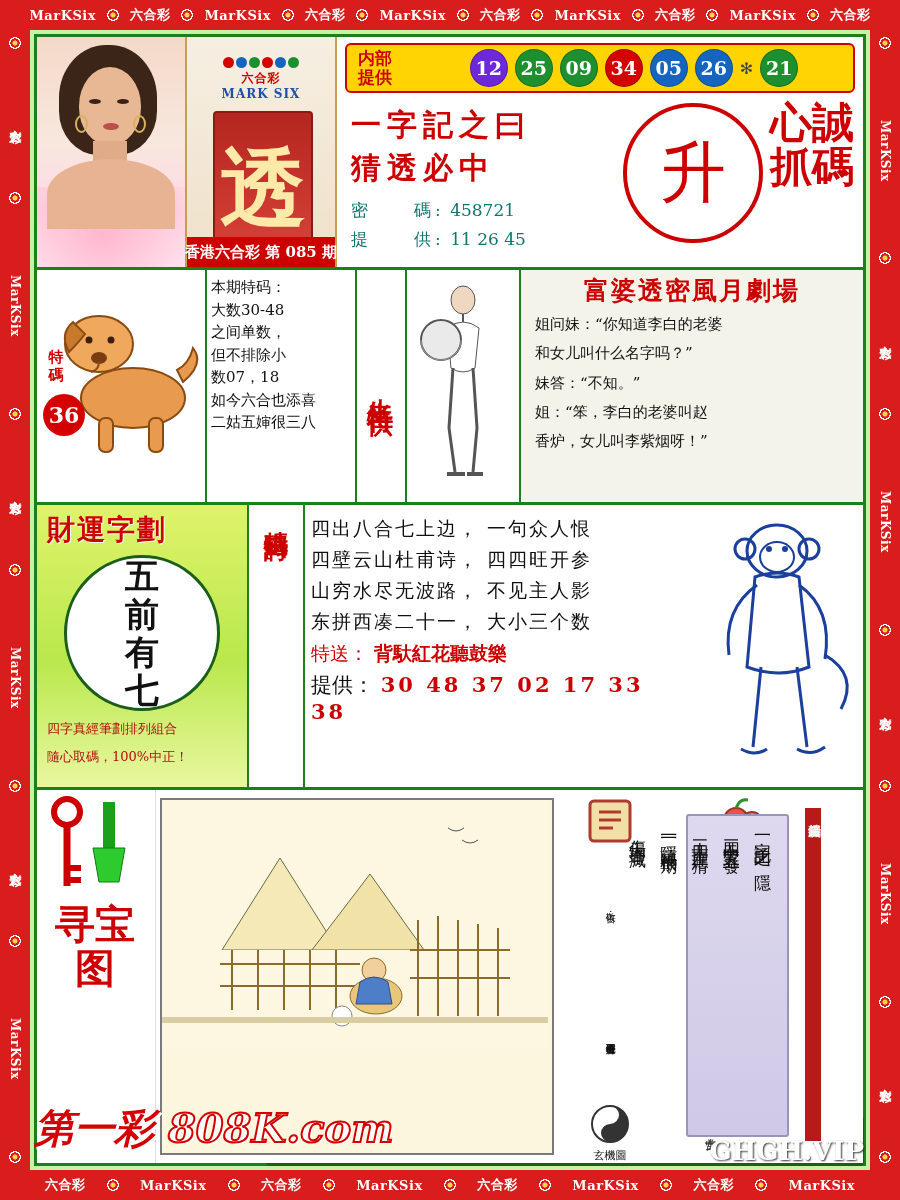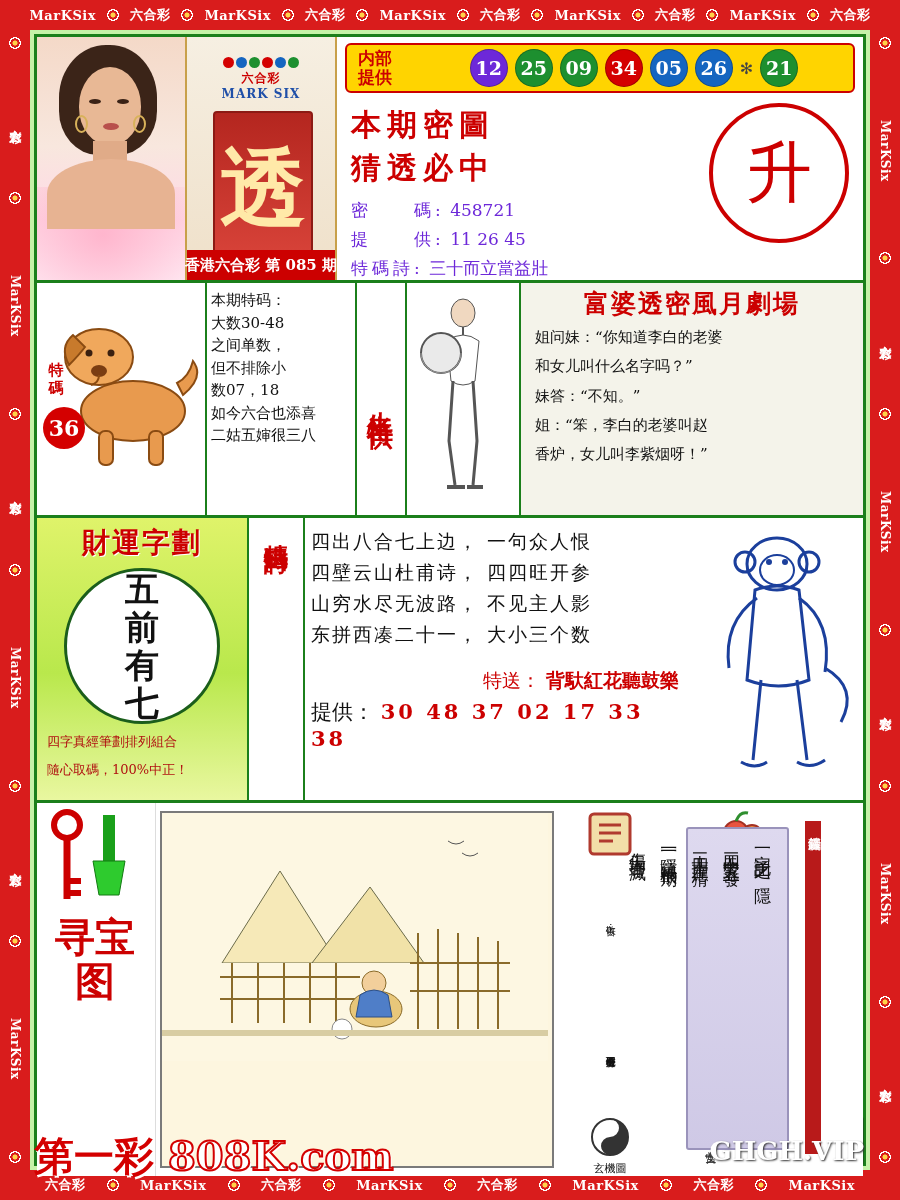--- a/index.html
+++ b/index.html
@@ -118,21 +118,21 @@
     display:flex;align-items:center;justify-content:center;
     font-family:"DejaVu Serif",serif;border:1px solid rgba(0,0,0,.25);
   }
   .star{color:#444;font-size:16px;}
   .s1-body{display:flex;padding:4px 8px 0 8px;}
   .s1-left{flex:1;}
   .mi{font-size:30px;color:#c00;font-weight:bold;letter-spacing:6px;
       font-family:"DejaVu Serif",serif;margin:8px 0 2px 6px;}
   .mi2{font-size:30px;color:#c00;font-weight:bold;letter-spacing:6px;
       font-family:"DejaVu Serif",serif;margin:0 0 10px 6px;}
-  .kv{font-size:17px;color:#6d28d9;margin:6px 0 0 6px;font-family:"DejaVu Serif",serif;}
+  .kv{font-size:17px;color:#0f766e;margin:6px 0 0 6px;font-family:"DejaVu Serif",serif;}
   .kv b{font-weight:normal;letter-spacing:4px;}
   .seal{
     width:132px;height:132px;border-radius:50%;border:4px solid #c00;
     display:flex;align-items:center;justify-content:center;margin:6px 6px 0 0;
     color:#c00;font-size:66px;font-family:"DejaVu Serif",serif;
   }
   .s1-right{
     width:86px;color:#c00;font-size:42px;font-weight:bold;line-height:1.05;
     text-align:center;font-family:"DejaVu Serif",serif;padding-top:4px;
   }
@@ -167,40 +167,40 @@
   .story p{margin:6px 14px;font-size:15px;color:#111;line-height:1.55;font-family:"DejaVu Serif",serif;}
 
   
   .sec3{display:flex;height:285px;border-bottom:3px solid #1b7f1b;box-sizing:border-box;}
   .cy{
     width:210px;border-right:2px solid #1b7f1b;
     background:linear-gradient(180deg,#dff36a,#b9e84c 55%,#e9f7a0);
     position:relative;
   }
   .cy-title{
-    margin:6px auto 0;width:190px;text-align:center;color:#c00;font-size:28px;font-weight:bold;
+    margin:6px auto 0;width:190px;color:#c00;font-size:28px;font-weight:bold;
     font-family:"DejaVu Serif",serif;letter-spacing:2px;
     text-shadow:1px 1px 0 #fff;
   }
   .cy-oval{
     margin:6px auto 0;width:150px;height:150px;border-radius:50%;
     background:#fff;border:3px solid #1b5e1b;
     display:flex;flex-direction:column;align-items:center;justify-content:center;
     color:#111;font-size:34px;font-weight:bold;line-height:1.12;font-family:"DejaVu Serif",serif;
   }
   .cy-foot{margin:8px 10px 0;font-size:13px;color:#b01010;line-height:1.5;font-family:"DejaVu Serif",serif;}
   .tmsy{
     width:54px;border-right:2px solid #1b7f1b;color:#c00;font-size:24px;font-weight:bold;
     display:flex;align-items:flex-start;justify-content:center;padding-top:6px;
     font-family:"DejaVu Serif",serif;
   }
   .tmsy span{writing-mode:vertical-rl;letter-spacing:3px;}
   .lines{flex:1;padding:6px 6px 0 6px;box-sizing:border-box;}
   .lines .ln{font-size:19px;color:#111;margin:5px 0;font-family:"DejaVu Serif",serif;letter-spacing:2px;}
-  .ts{font-size:19px;color:#c00;margin:20px 0 4px;font-family:"DejaVu Serif",serif;text-align:right;}
+  .ts{font-size:19px;color:#c00;margin:6px 0 4px;font-family:"DejaVu Serif",serif;}
   .ts b{color:#c00;}
   .tg{font-size:21px;color:#111;font-family:"DejaVu Serif",serif;}
   .tg b{color:#c00;letter-spacing:3px;}
   .monkey{width:178px;position:relative;background:#fff;border-left:0;}
   .award{
     position:absolute;left:236px;right:6px;bottom:4px;height:44px;
     display:flex;align-items:stretch;border:3px solid #1b5e1b;border-radius:4px;overflow:hidden;
   }
   .aw-a{background:#ffd400;color:#111;font-size:26px;font-weight:bold;display:flex;align-items:center;justify-content:center;padding:0 8px;font-family:"DejaVu Serif",serif;}
   .aw-b{background:#ffd400;color:#c00;font-size:24px;font-weight:bold;display:flex;align-items:center;justify-content:center;padding:0 10px;border-left:2px solid #1b5e1b;font-family:"DejaVu Serif",serif;}
@@ -230,23 +230,24 @@
   }
   .scroll-cols span{
     writing-mode:vertical-rl;font-size:17px;color:#111;line-height:1.25;
     font-family:"DejaVu Serif",serif;letter-spacing:3px;
   }
   .scroll-sign{position:absolute;left:14px;bottom:6px;writing-mode:vertical-rl;font-size:12px;color:#333;font-family:"DejaVu Serif",serif;}
   .redbar{position:absolute;right:42px;top:18px;bottom:22px;width:16px;background:#b81a1a;}
   .redbar span{writing-mode:vertical-rl;color:#fff;font-size:13px;display:block;text-align:center;padding-top:6px;font-family:"DejaVu Serif",serif;}
 
   .footer-logo{
-    position:absolute;left:34px;bottom:16px;font-size:40px;font-weight:bold;
+    position:absolute;left:34px;bottom:44px;font-size:40px;font-weight:bold;
     color:#d40000;font-family:"DejaVu Serif",serif;text-shadow:2px 2px 0 #fff;
     white-space:nowrap;
+    font-style:italic;
   }
   .footer-logo .w{color:#fff;-webkit-text-stroke:2px #d40000;}
   .ghgh{
     position:absolute;right:36px;bottom:34px;font-size:26px;font-weight:bold;color:#fff;
     font-family:"DejaVu Serif",serif;text-shadow:1px 1px 2px #333;
   }
 </style>
 </head>
 <body>
 
@@ -373,30 +374,29 @@
             <div class="ball" style="background:#d40000">34</div>
             <div class="ball" style="background:#1565c0">05</div>
             <div class="ball" style="background:#1565c0">26</div>
             <span class="star">✻</span>
             <div class="ball" style="background:#1d8f2f">21</div>
           </div>
         </div>
 
         <div class="s1-body">
           <div class="s1-left">
-            <div class="mi">本期密圖</div>
+            <div class="mi">一字記之曰</div>
             <div class="mi2">猜透必中</div>
             <div class="kv"><b>密　　碼:</b>
               <span>458721</span></div>
             <div class="kv"><b>提　　供:</b>
               <span>11  26  45</span></div>
-            <div class="kv"><b>特碼詩:</b>
-              <span>三十而立當益壯</span></div>
           </div>
           <div class="seal">升</div>
+          <div class="s1-right">心誠抓碼</div>
         </div>
       </div>
     </div>
 
     <div class="sec2">
 
       <div class="dogbox">
         <svg width="168" height="235" viewBox="0 0 168 235">
           <ellipse cx="96" cy="128" rx="52" ry="30" fill="#e89a4e" stroke="#8a4b12" stroke-width="2"></ellipse>
           <ellipse cx="62" cy="74" rx="34" ry="28" fill="#f0a85c" stroke="#8a4b12" stroke-width="2"></ellipse>

